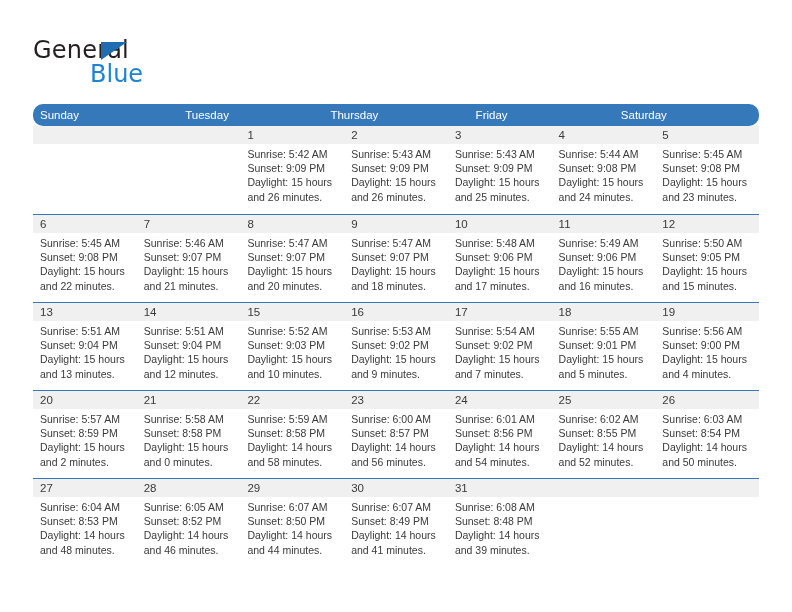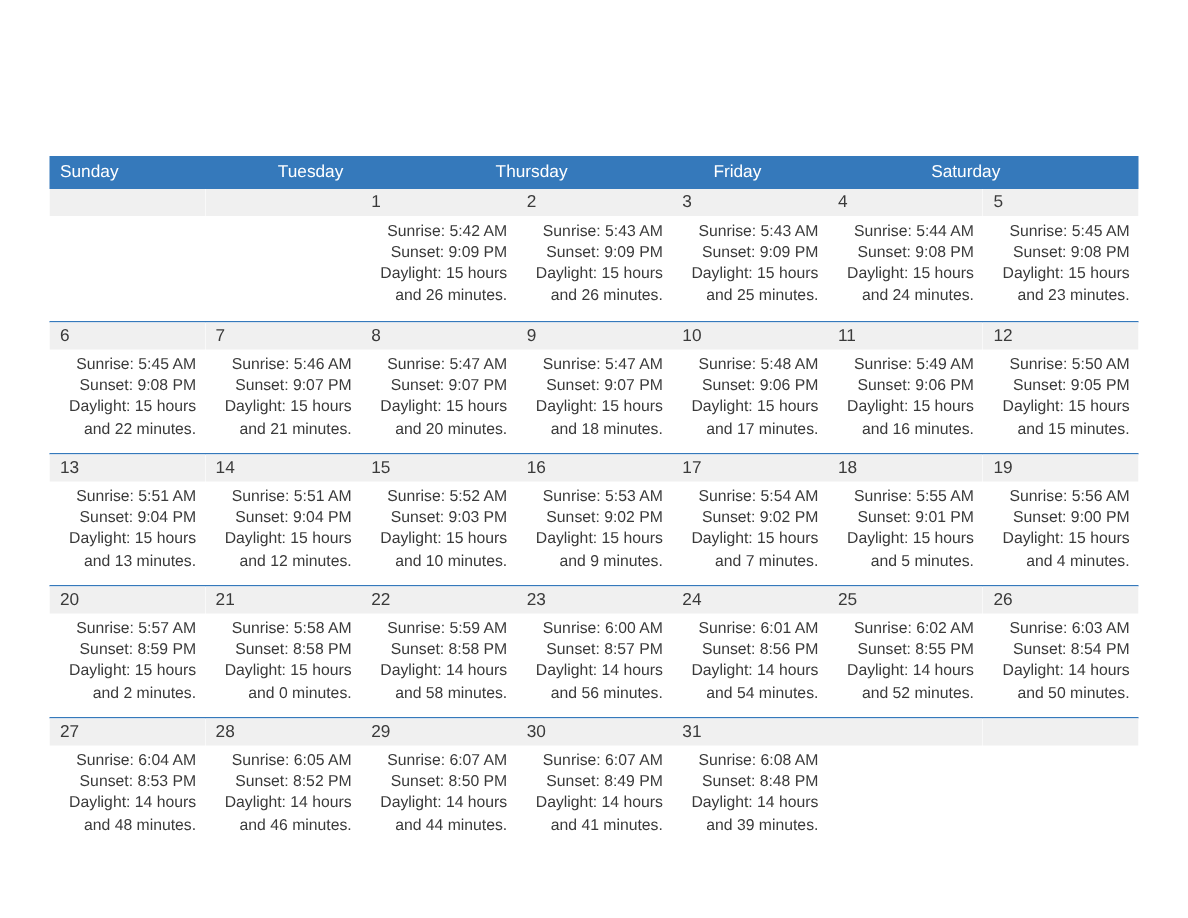--- a/index.html
+++ b/index.html
@@ -98,20 +98,21 @@
     left: 33px;
     top: 104px;
     width: 726px;
   }
 
   .weekdays {
     display: flex;
     width: 100%;
     background: #3579bb;
     height: 22px;
+    border-radius: 10px;
   }
   .weekday {
     flex: 1 1 0;
     color: #ffffff;
     font-size: 11.5px;
     line-height: 22px;
     padding-left: 7px;
     box-sizing: border-box;
     white-space: nowrap;
     overflow: hidden;
@@ -145,36 +146,40 @@
     line-height: 18px;
     color: #3a3a3a;
   }
   .day.empty .day-number-band {
     background: #f0f0f0;
   }
 
   .day-info {
     padding: 3px 6px 0 7px;
     box-sizing: border-box;
-    text-align: right;
   }
   .day-info div {
     font-size: 10.5px;
     line-height: 14.2px;
     color: #3a3a3a;
     white-space: nowrap;
   }
 </style>
 </head>
 <body>
 
 <div class="page">
 
   <div class="header">
 
+    <div class="brand">
+      <span class="brand-general">General</span>
+      <span class="brand-triangle"></span>
+      <span class="brand-blue">Blue</span>
+    </div>
 
 
   </div>
 
   <div class="calendar">
 
     <div class="weekdays">
       <div class="weekday">Sunday</div>
       <div class="weekday">Tuesday</div>
       <div class="weekday">Thursday</div>

